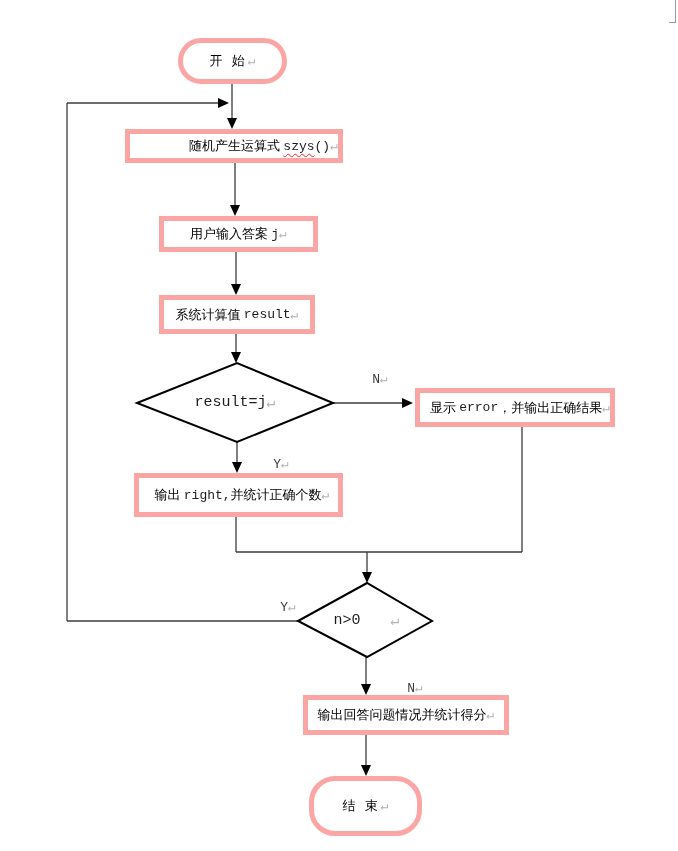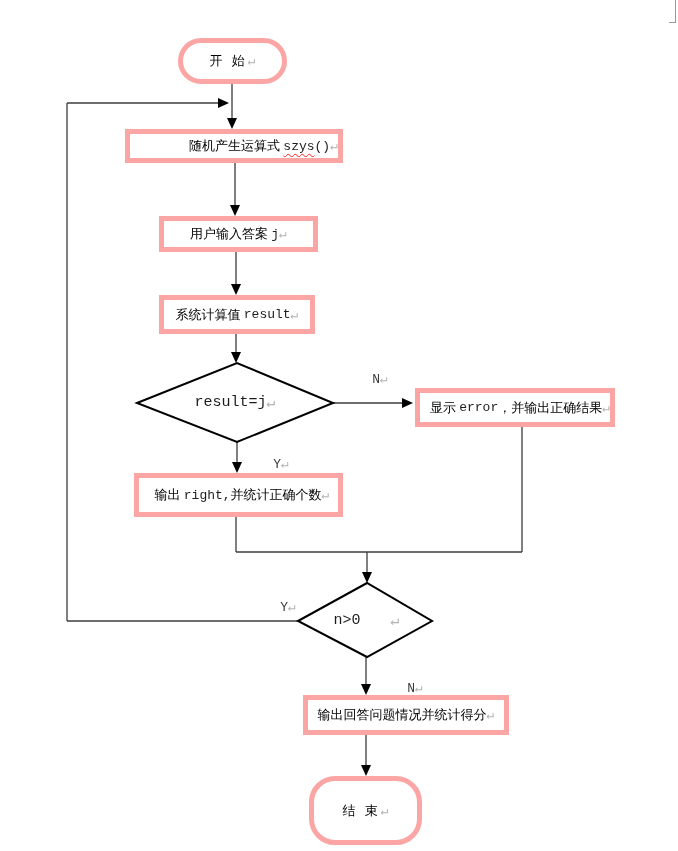--- a/index.html
+++ b/index.html
@@ -106,21 +106,21 @@
   </div>
 
   <div class="dtext" style="left:300px;top:610px;width:133px;height:20px;gap:30px;">
     <span class="mono">n&gt;0</span><span class="pilcrow">↵</span>
   </div>
 
   <div class="node" style="left:263px;top:695px;width:206px;height:40px;margin-left:40px;">
     <span class="cn">输出回答问题情况并统计得分</span><span class="pilcrow">↵</span>
   </div>
 
-  <div class="node terminal" style="left:309px;top:776px;width:113px;height:69px;">
+  <div class="node terminal" style="left:309px;top:776px;width:113px;height:60px;">
     <span class="cn">结 束</span><span class="pilcrow">↵</span>
   </div>
 
   <div class="branch" style="left:341px;top:356px;">
     <span>N</span><span class="pilcrow">↵</span>
   </div>
   <div class="branch" style="left:242px;top:441px;">
     <span>Y</span><span class="pilcrow">↵</span>
   </div>
   <div class="branch" style="left:249px;top:584px;">

